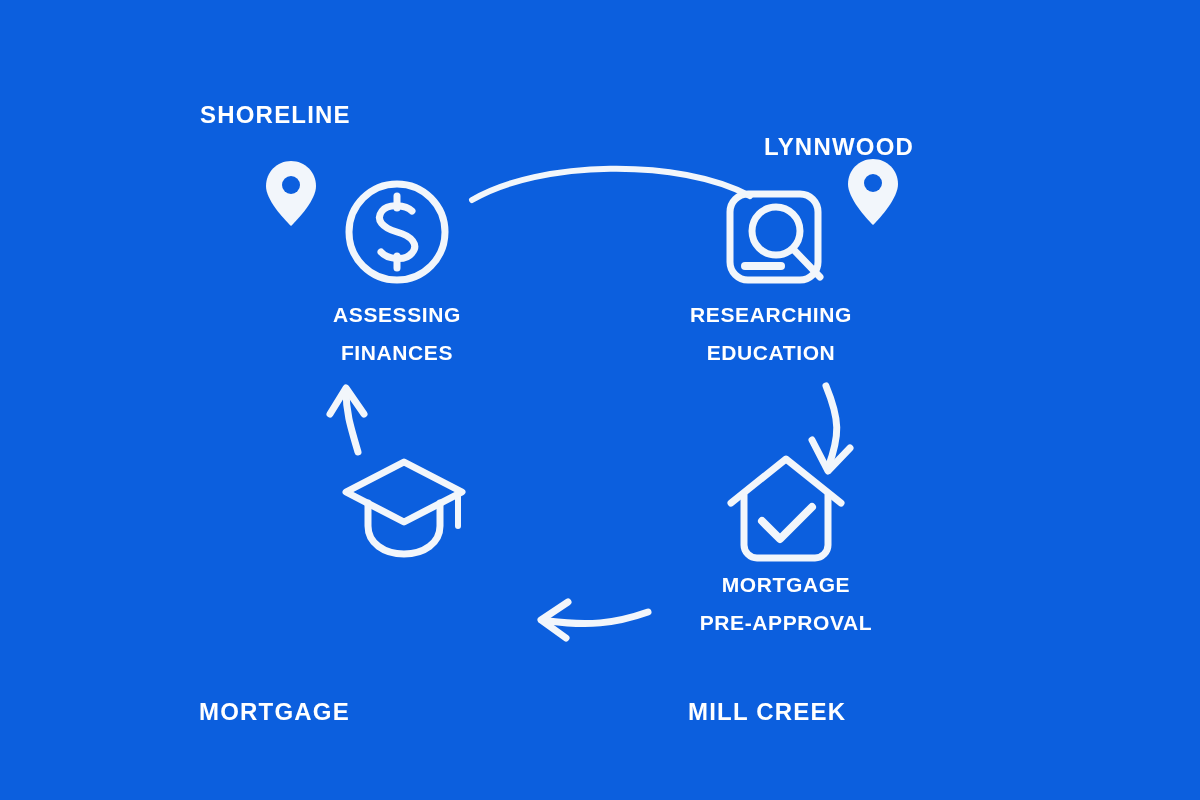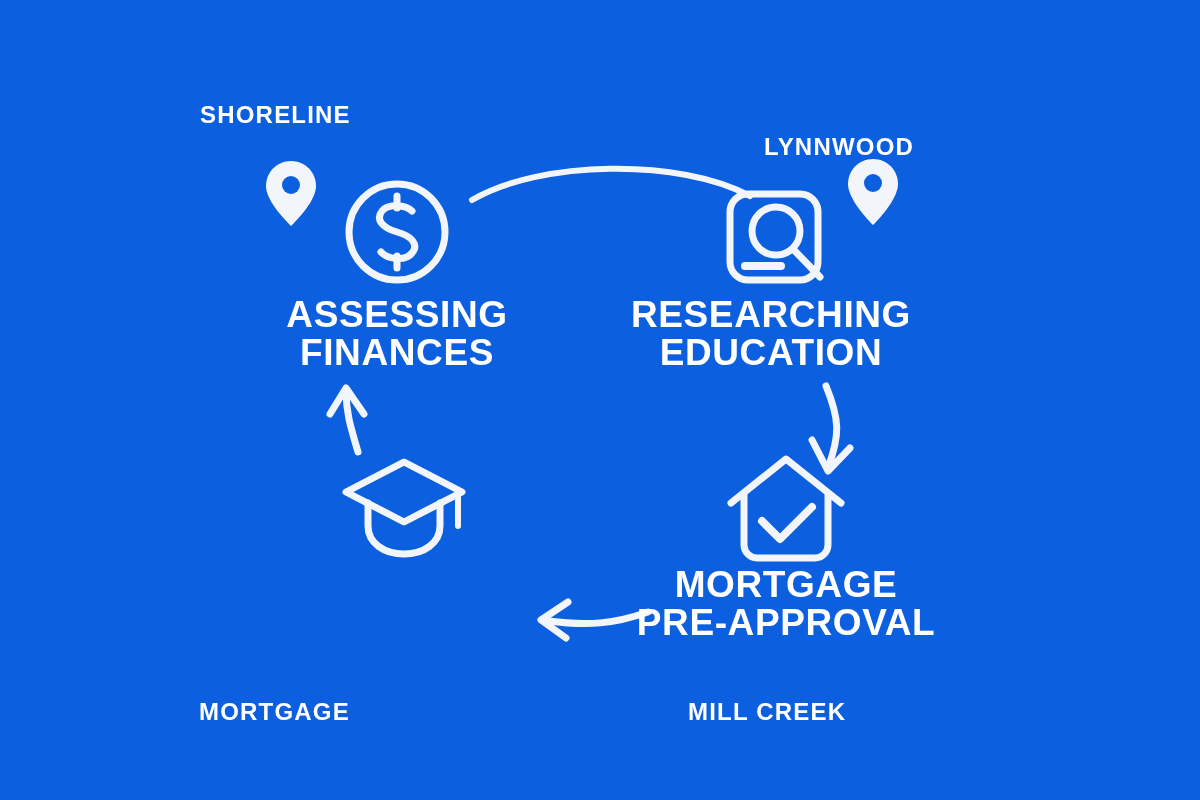--- a/index.html
+++ b/index.html
@@ -29,21 +29,21 @@
     letter-spacing: 1.2px;
     line-height: 34px;
     white-space: nowrap;
     font-family: "Liberation Sans", sans-serif;
   }
 
   
   .stage-label {
     color: #ffffff;
     font-weight: bold;
-    font-size: 37px;
+    font-size: 21px;
     letter-spacing: 0.6px;
     line-height: 38px;
     text-align: center;
     white-space: pre-line;
     font-family: "Liberation Sans", sans-serif;
   }
 
   
   .svg-layer {
     position: absolute;

